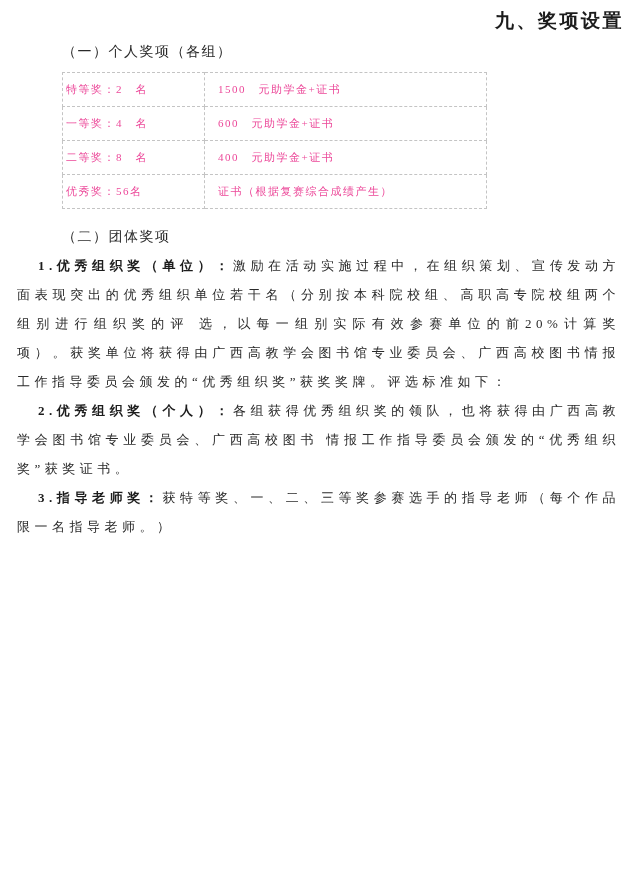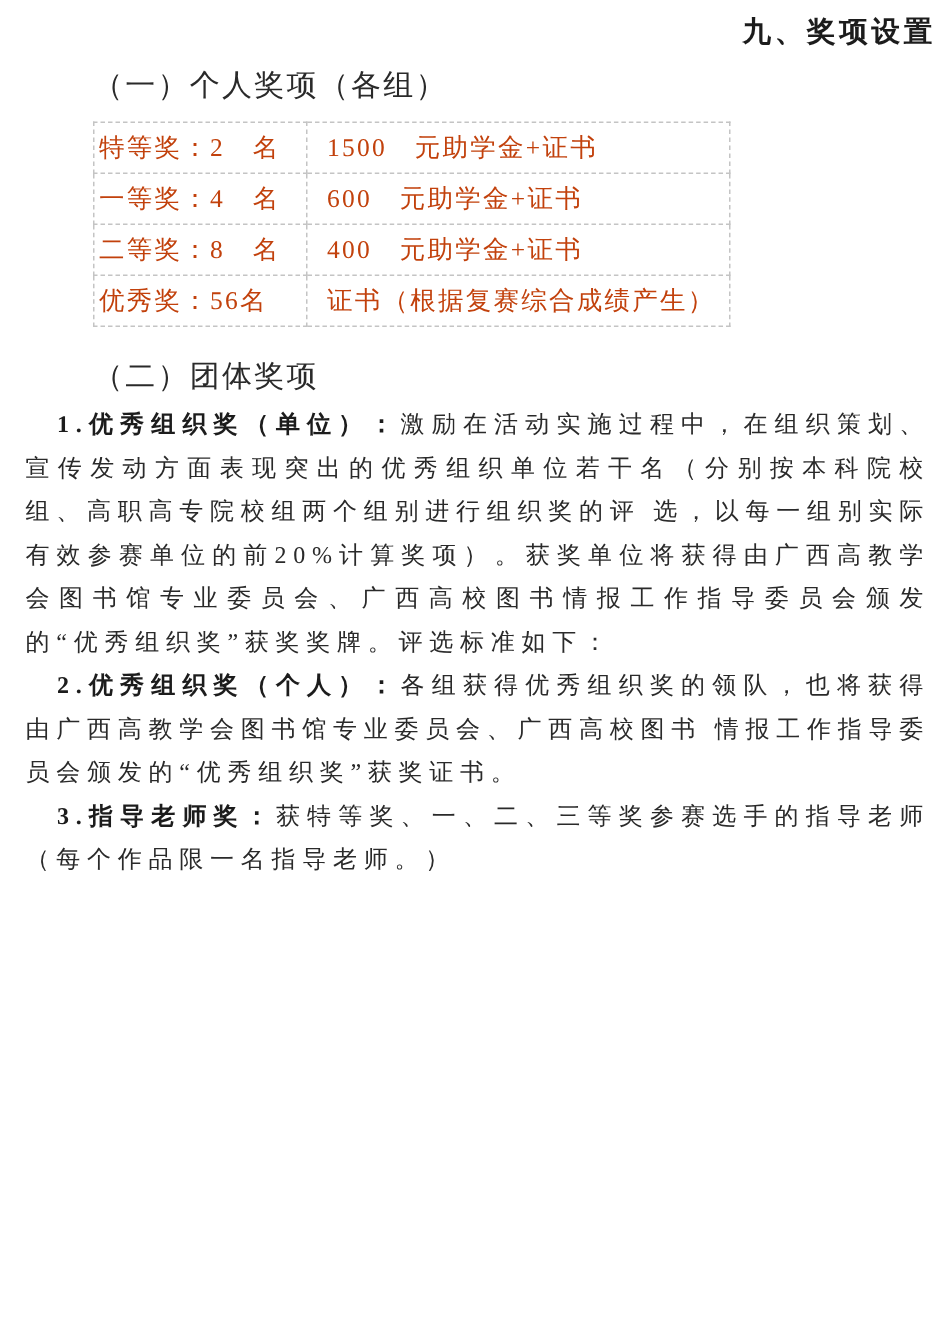--- a/index.html
+++ b/index.html
@@ -15,49 +15,49 @@
   .title{
     margin:8px 0 0 62px;
     font-size:19px;
     font-weight:bold;
     letter-spacing:2.5px;
     color:#1c1c1c;
     text-align:right;
   }
   .subheading{
     margin:9px 0 0 62px;
-    font-size:20px;
+    font-size:14px;
     letter-spacing:1.5px;
     color:#2a2a2a;
   }
   table.awards{
     margin:11px 0 0 62px;
     border-collapse:collapse;
     table-layout:fixed;
     width:406px;
   }
   table.awards td{
     border:1px dashed #c4c4c4;
     height:33px;
-    font-size:17px;
+    font-size:11px;
     letter-spacing:1.5px;
     vertical-align:middle;
     white-space:pre-wrap;
     overflow:hidden;
-    color:#c2410c;
+    color:#ec4899;
   }
   td.col-award{width:138px;padding:0 0 0 3px;}
   td.col-prize{width:268px;padding:0 0 0 13px;}
 
   .sub2{margin-top:19px;}
 
   .paragraphs{
     margin:5px 4px 0 17px;
     width:603px;
-    font-size:16px;
+    font-size:13px;
     line-height:29px;
     letter-spacing:4.5px;
     text-align:justify;
     color:#2a2a2a;
     font-family:Liberation Serif, serif;
   }
   .paragraphs p{
     margin:0;
     text-indent:21px;
   }

